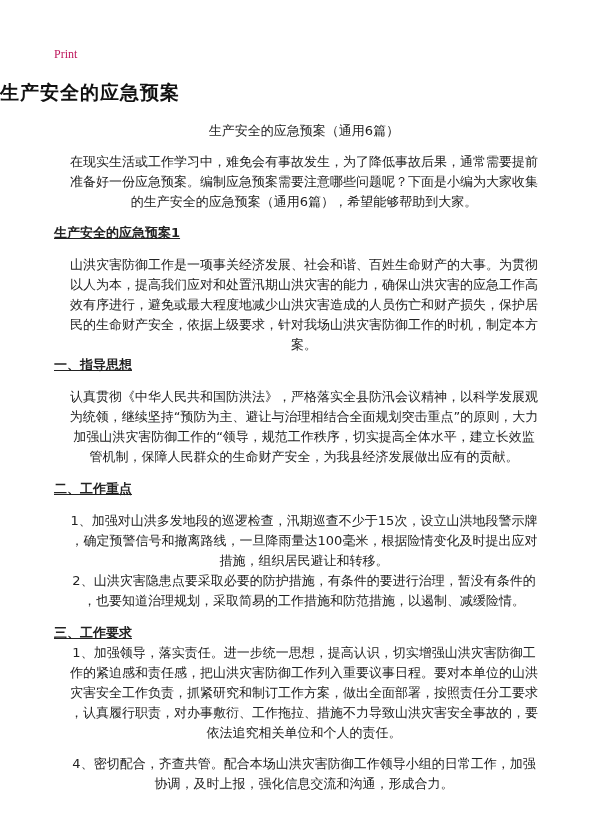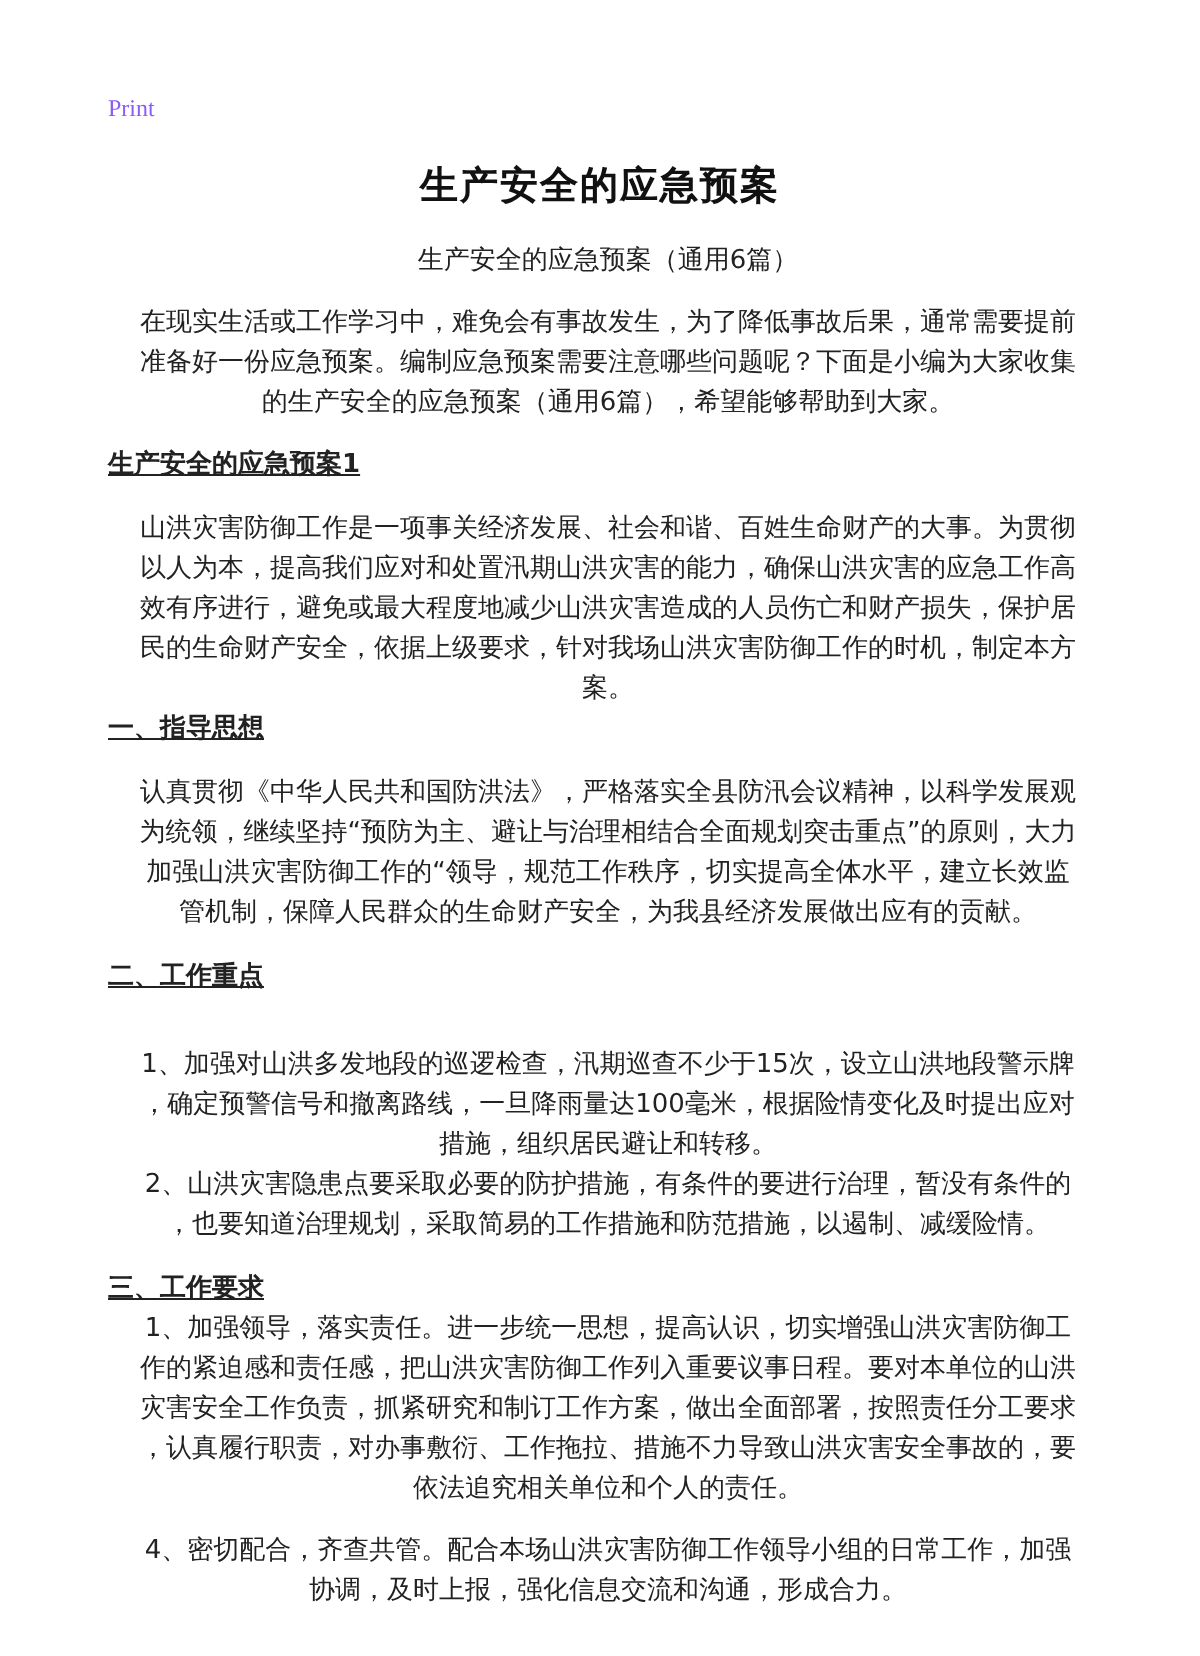--- a/index.html
+++ b/index.html
@@ -1,20 +1,20 @@
 <!DOCTYPE html>
 <html><head>
 <meta charset="utf-8">
 <style>
   html, body { margin:0; padding:0; background:#ffffff; }
   body { width:600px; height:828px; overflow:hidden; position:relative;
          font-family:"DejaVu Sans", sans-serif; color:#222; }
   .print { position:absolute; left:54px; top:47px; font-family:"Liberation Serif", serif;
-           font-size:12px; color:#8b5cf6; }
-  .title { position:absolute; left:0; width:600px; top:80px; text-align:center;
+           font-size:12px; color:#be185d; }
+  .title { position:absolute; left:0; width:600px; top:80px; text-align:left;
            font-size:19px; font-weight:bold; color:#111; letter-spacing:1px; }
   .content { position:absolute; left:54px; top:121px; width:500px; font-size:13px; line-height:20px; }
   .p { margin:0;text-align:center; }
   .h { font-weight:bold; margin:0;text-decoration:underline; }
   .line { display:block; white-space:nowrap; }
 </style>
 </head>
 <body>
 
 <div class="print">Print</div>
@@ -41,21 +41,21 @@
 
   <p class="h" style="margin-bottom:12px">一、指导思想</p>
 
   <p class="p" style="margin-bottom:12px">
     <span class="line">认真贯彻《中华人民共和国防洪法》，严格落实全县防汛会议精神，以科学发展观</span>
     <span class="line">为统领，继续坚持“预防为主、避让与治理相结合全面规划突击重点”的原则，大力</span>
     <span class="line">加强山洪灾害防御工作的“领导，规范工作秩序，切实提高全体水平，建立长效监</span>
     <span class="line">管机制，保障人民群众的生命财产安全，为我县经济发展做出应有的贡献。</span>
   </p>
 
-  <p class="h" style="margin-bottom:24px">二、工作重点</p>
+  <p class="h" style="margin-bottom:12px">二、工作重点</p>
 
   <p class="p" style="">
     <span class="line">1、加强对山洪多发地段的巡逻检查，汛期巡查不少于15次，设立山洪地段警示牌</span>
     <span class="line">，确定预警信号和撤离路线，一旦降雨量达100毫米，根据险情变化及时提出应对</span>
     <span class="line">措施，组织居民避让和转移。</span>
   </p>
 
   <p class="p" style="margin-bottom:12px">
     <span class="line">2、山洪灾害隐患点要采取必要的防护措施，有条件的要进行治理，暂没有条件的</span>
     <span class="line">，也要知道治理规划，采取简易的工作措施和防范措施，以遏制、减缓险情。</span>

